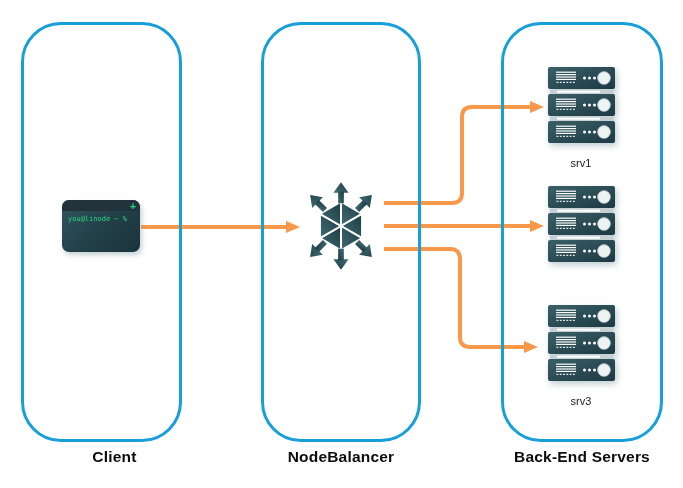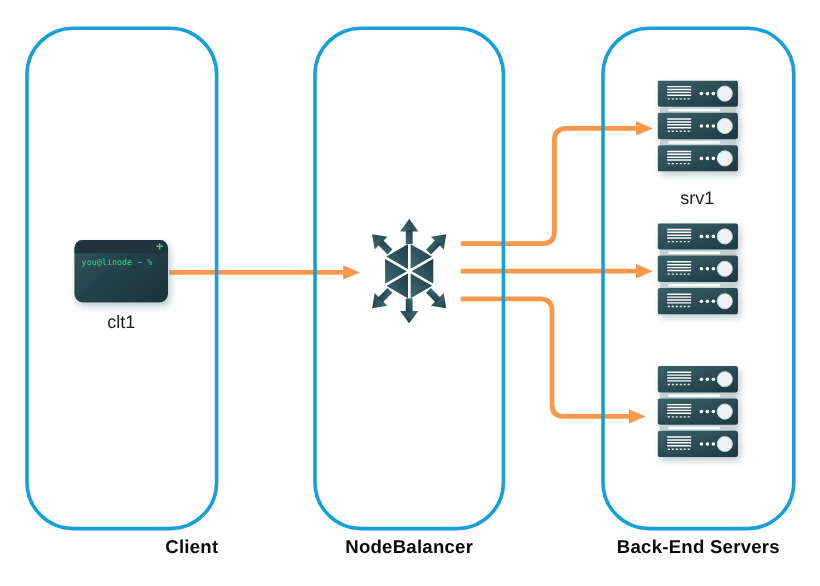--- a/index.html
+++ b/index.html
@@ -10,25 +10,25 @@
   .zone{
     position:absolute;border:3px solid #169FDB;border-radius:40px;background:transparent;
   }
   .zone-client{left:21px;top:22px;width:155px;height:414px;}
   .zone-nb{left:261px;top:22px;width:154px;height:414px;}
   .zone-backend{left:501px;top:22px;width:156px;height:414px;}
   .zone-label{
     position:absolute;font-size:15.5px;font-weight:700;color:#0c0c0c;
     text-align:center;letter-spacing:.2px;
   }
-  .zone-label-client{left:21px;top:448px;width:161px;text-align:right;}
+  .zone-label-client{left:34px;top:448px;width:161px;}
   .zone-label-nb{left:261px;top:448px;width:160px;}
   .zone-label-backend{left:501px;top:448px;width:162px;}
   .node-label{
-    position:absolute;font-size:15px;color:#1b1b1b;text-align:center;
+    position:absolute;font-size:11px;color:#1b1b1b;text-align:center;
   }
   .edges{position:absolute;left:0;top:0;pointer-events:none;}
 
   
   .terminal{
     position:absolute;left:62px;top:200px;width:78px;height:52px;border-radius:7px;
     overflow:hidden;background:linear-gradient(135deg,#33565e 0%,#24424b 45%,#1b333c 100%);
     box-shadow:2px 3px 5px rgba(125,155,165,.45);
   }
   .term-bar{
@@ -107,21 +107,20 @@
   <div class="zone-label zone-label-client">Client</div>
   <div class="zone-label zone-label-backend">Back-End Servers</div>
   <div class="zone-label zone-label-nb">NodeBalancer</div>
 
   <div class="terminal">
     <div class="term-bar">
       <span class="term-plus">+</span>
     </div>
     <span class="term-prompt">you@linode ~ %</span>
   </div>
-  <div class="node-label" style="left:41px;top:260px;width:120px;">clt1</div>
 
   <svg class="nb-icon" width="84" height="88" viewBox="0 0 100 104">
     <g stroke="#ffffff" stroke-width="2.4" fill="url(#nbg)">
       <polygon points="50,52 50,23 75.1,37.5"></polygon>
       <polygon points="50,52 75.1,37.5 75.1,66.5"></polygon>
       <polygon points="50,52 75.1,66.5 50,81"></polygon>
       <polygon points="50,52 50,81 24.9,66.5"></polygon>
       <polygon points="50,52 24.9,66.5 24.9,37.5"></polygon>
       <polygon points="50,52 24.9,37.5 50,23"></polygon>
     </g>
@@ -150,14 +149,15 @@
     <use href="#srvu" y="54"></use>
   </svg>
 
   <svg class="srv-stack srv3" width="67" height="76" viewBox="0 0 67 76">
     <use href="#srvu" y="0"></use>
       <use href="#srvconn" y="22.7"></use>
     <use href="#srvu" y="27"></use>
       <use href="#srvconn" y="49.7"></use>
     <use href="#srvu" y="54"></use>
   </svg>
+  <div class="node-label" style="left:521px;top:395px;width:120px;">srv3</div>
 
 </div>
 
 </body></html>

